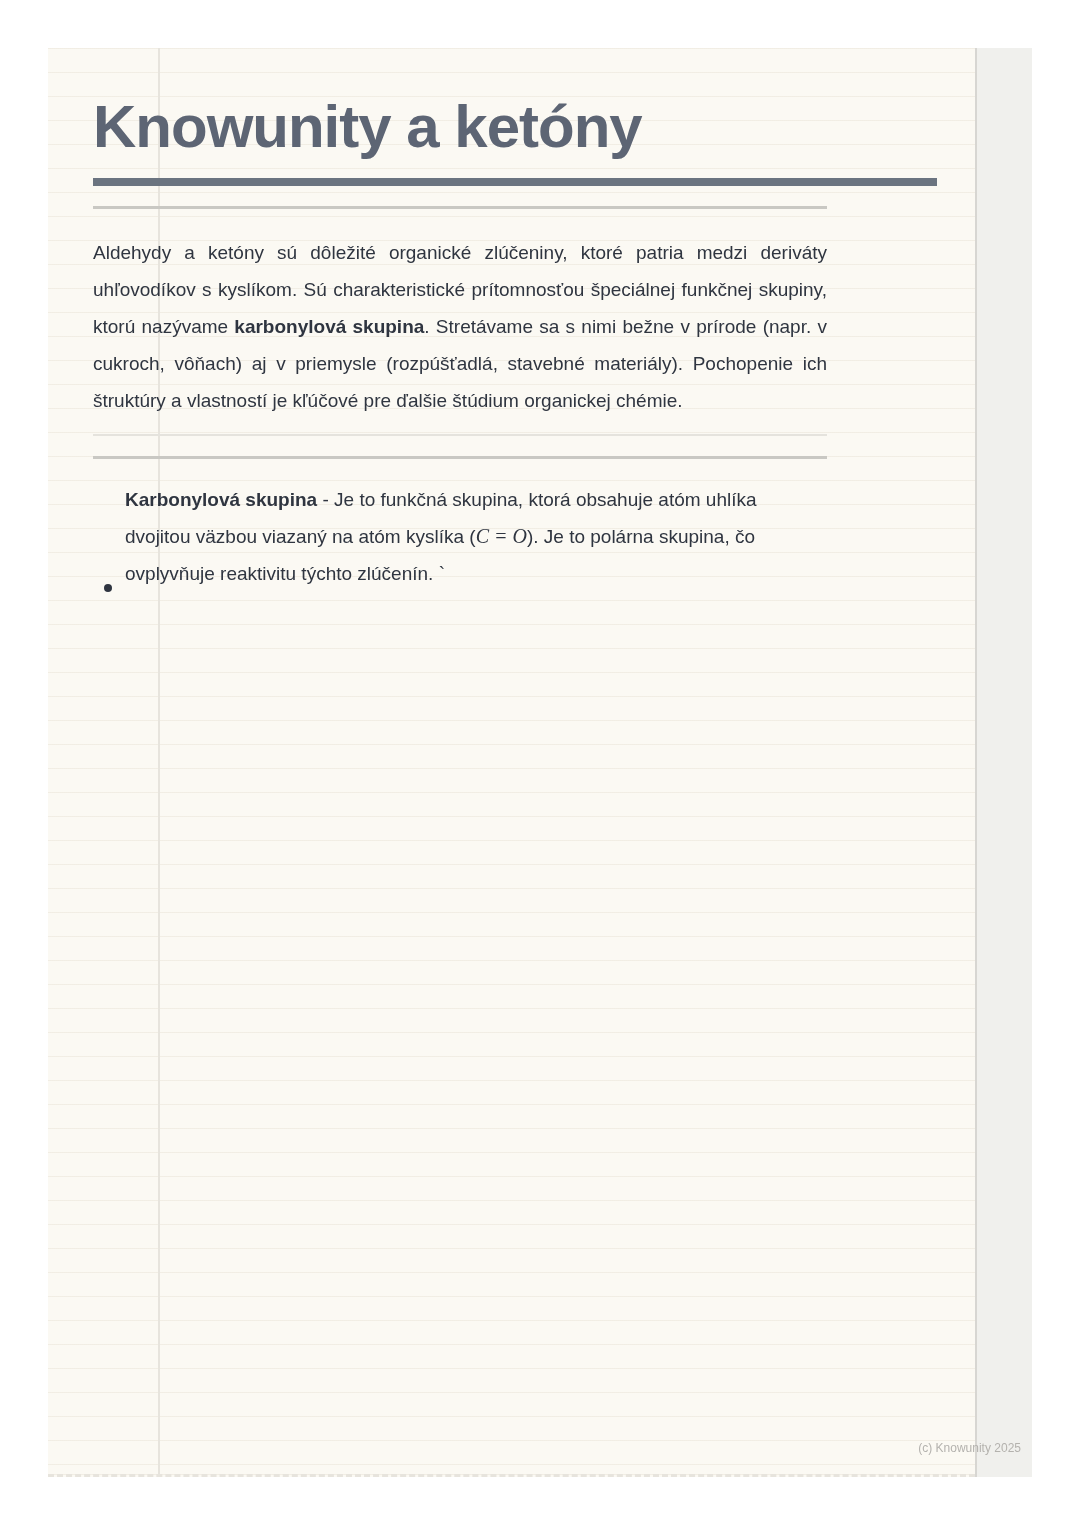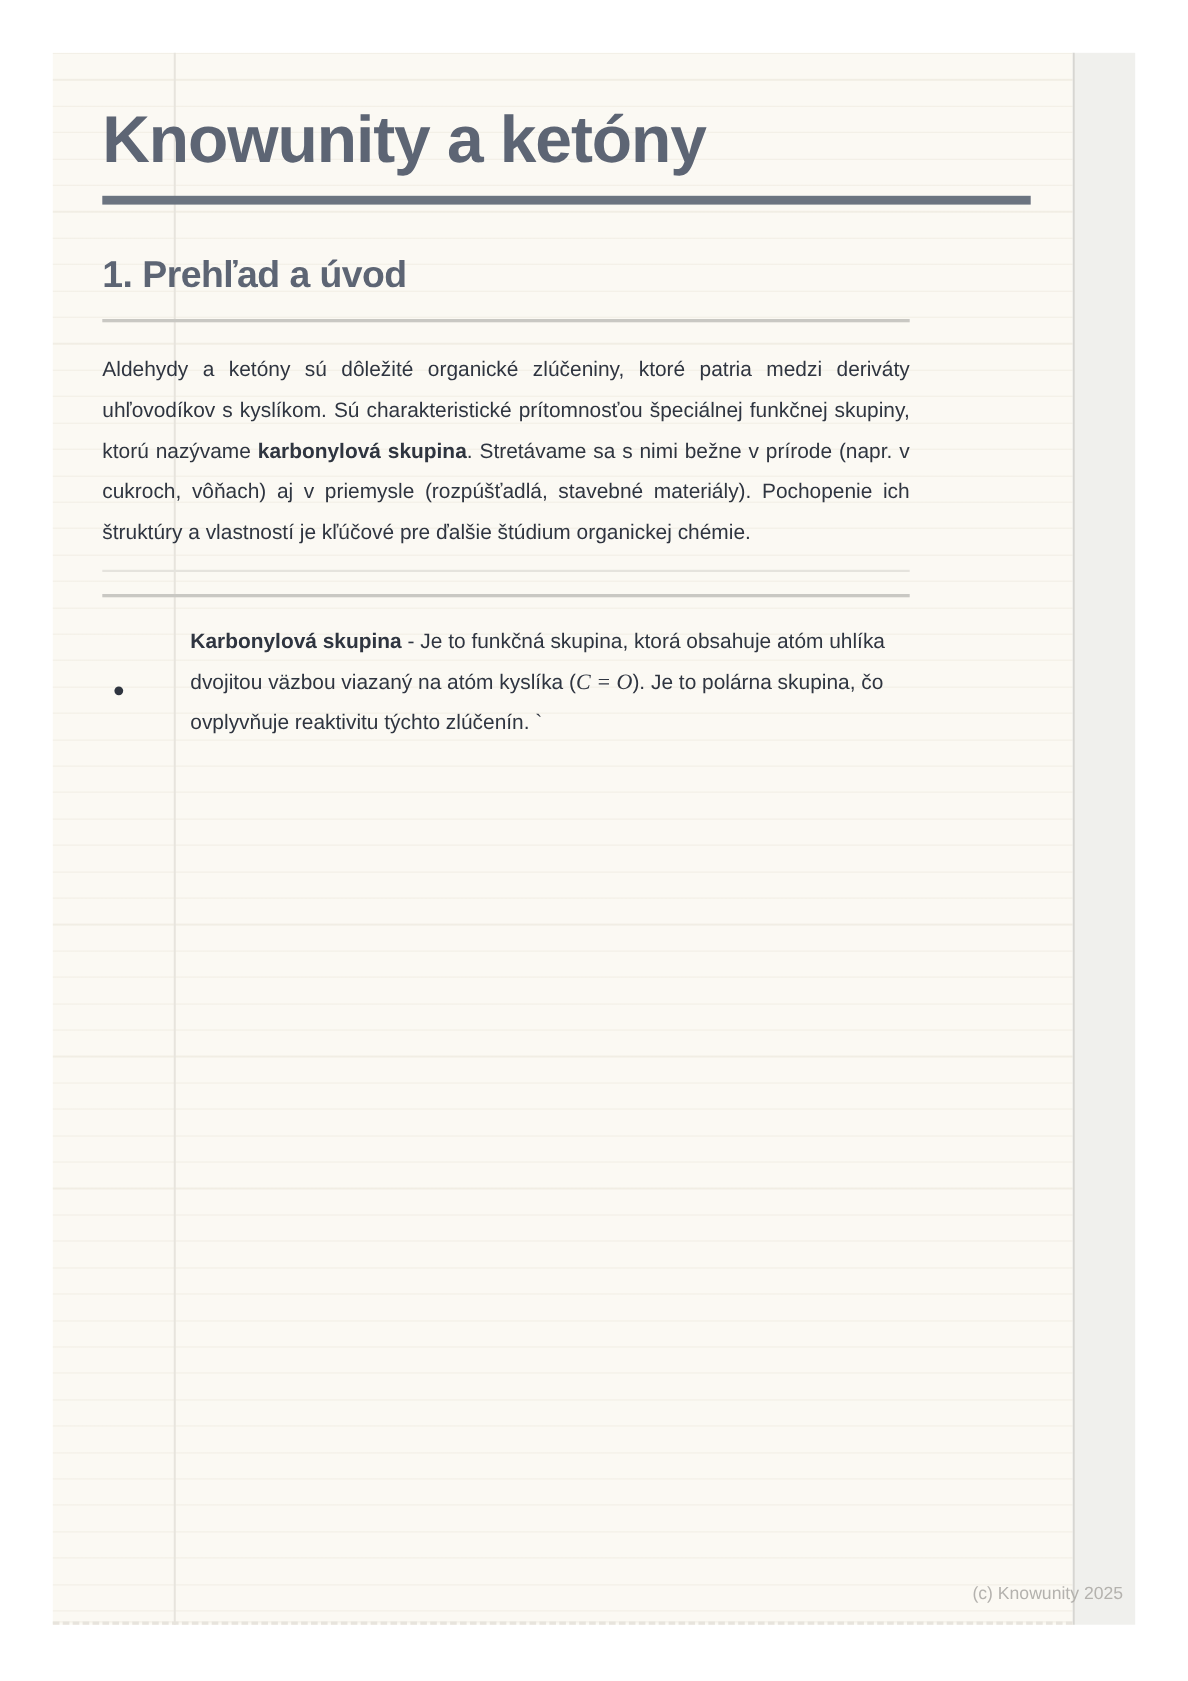--- a/index.html
+++ b/index.html
@@ -89,22 +89,21 @@
     background: var(--divider, #e5e3dd);
   }
 
   .bullet-list {
     list-style: none;
     margin: 22px 0 0 0;
     padding: 0;
   }
   .bullet-item {
     display: flex;
-    align-items: center;
-    gap: 48px;
+    align-items: flex-end;
   }
   .bullet-dot {
     flex: 0 0 auto;
     width: 8px; height: 8px;
     border-radius: 50%;
     background: var(--body_text, #2f3540);
     margin: 15px 0 0 11px;
   }
   .bullet-text {
     margin-left: 13px;
@@ -119,36 +118,35 @@
   .formula {
     font-family: "Liberation Serif", "DejaVu Serif", serif;
     font-style: italic;
     font-size: 20px;
   }
 
   .footer-credit {
     position: absolute;
     top: 1441px;
     right: 59px;
-    font-size: 16px;
+    font-size: 12px;
     color: var(--footer_text, #b4b2ae);
     z-index: 5;
   }
 </style>
 </head>
 <body>
 
 <div class="page">
   <div class="sheet">
 
     <h1 class="doc-title">Knowunity a ketóny</h1>
     <div class="rule-thick"></div>
 
     <section>
-      <h2 class="section-heading">1. Prehľad a úvod</h2>
       <div class="rule-thin"></div>
       <p class="body-paragraph"><span>Aldehydy a ketóny sú dôležité organické zlúčeniny, ktoré patria medzi deriváty uhľovodíkov s kyslíkom. Sú charakteristické prítomnosťou špeciálnej funkčnej skupiny, ktorú nazývame </span><span class="bold">karbonylová skupina</span><span>. Stretávame sa s nimi bežne v prírode (napr. v cukroch, vôňach) aj v priemysle (rozpúšťadlá, stavebné materiály). Pochopenie ich štruktúry a vlastností je kľúčové pre ďalšie štúdium organickej chémie.</span></p>
     </section>
 
     <div class="section-divider"></div>
 
     <section>
       <div class="rule-thin"></div>
       <ul class="bullet-list">
         <li class="bullet-item">

